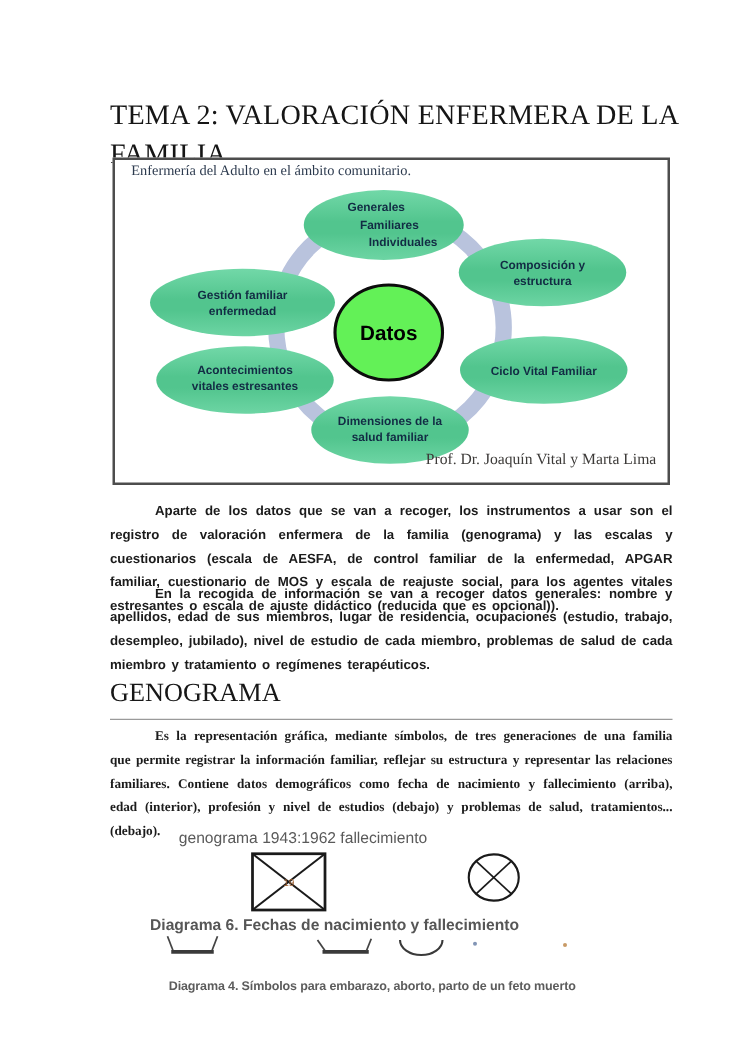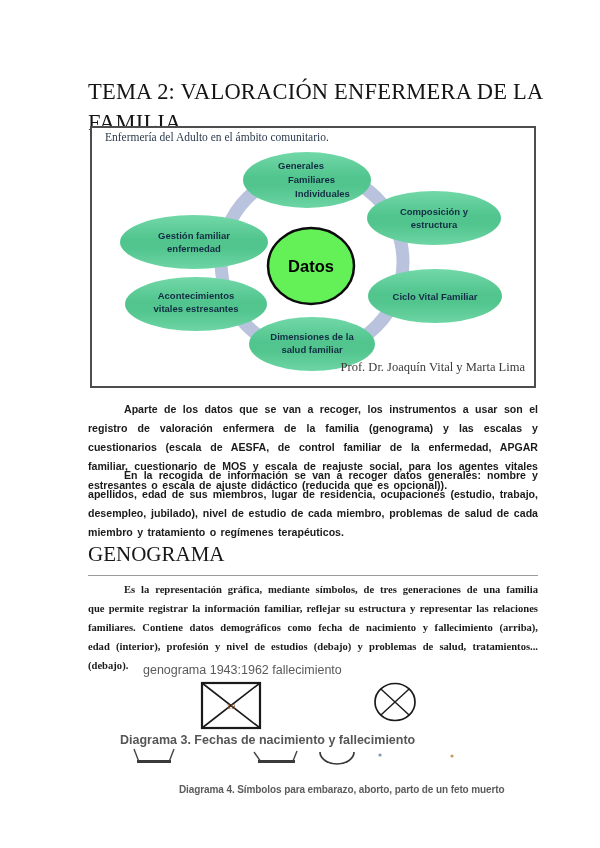--- a/index.html
+++ b/index.html
@@ -33,21 +33,21 @@
               font-family:"Liberation Sans", sans-serif;font-size:12.5px;color:#5a5a5a;}
   .geno-label .dates{text-align:right;}
   .geno-square{position:absolute;left:200px;top:681px;}
   .geno-circle{position:absolute;left:372px;top:681px;}
   .geno-caption3{position:absolute;left:120px;top:733px;
                  font-family:"Liberation Sans", sans-serif;font-weight:700;
                  font-size:12.5px;color:#565656;}
   .geno-partials{position:absolute;left:130px;top:747px;}
   .geno-caption4{position:absolute;left:135px;top:784px;
                  font-family:"Liberation Sans", sans-serif;font-weight:700;
-                 font-size:10px;color:#5c5c5c;letter-spacing:-.1px;margin-left:44px;}
+                 font-size:10px;color:#5c5c5c;letter-spacing:-.1px;}
 
   .node-label{font-family:"Liberation Sans", sans-serif;font-weight:700;
               font-size:9.5px;fill:#122c44;}
   .center-label{font-family:"Liberation Sans", sans-serif;font-weight:700;
                 font-size:16.5px;fill:#000;}
 </style>
 </head>
 <body>
 
 <div class="page">
@@ -115,21 +115,21 @@
     <line x1="60" y1="2" x2="2" y2="47" stroke="#1a1a1a" stroke-width="1.6"></line>
     <text x="31" y="28" text-anchor="middle" font-family="Liberation Sans, sans-serif" font-size="8" fill="#a06030">19</text>
   </svg>
 
   <svg class="geno-circle" width="46" height="44" viewBox="0 0 46 44" xmlns="http://www.w3.org/2000/svg">
     <ellipse cx="23" cy="21" rx="20" ry="18.5" fill="none" stroke="#1a1a1a" stroke-width="1.7"></ellipse>
     <line x1="8.9" y1="7.9" x2="37.1" y2="34.1" stroke="#1a1a1a" stroke-width="1.4"></line>
     <line x1="37.1" y1="7.9" x2="8.9" y2="34.1" stroke="#1a1a1a" stroke-width="1.4"></line>
   </svg>
 
-  <div class="geno-caption3">Diagrama 3. Fechas de nacimiento y fallecimiento</div>
+  <div class="geno-caption3">Diagrama 6. Fechas de nacimiento y fallecimiento</div>
 
   <svg class="geno-partials" width="340" height="24" viewBox="0 0 340 24" xmlns="http://www.w3.org/2000/svg">
     <line x1="4" y1="2" x2="9" y2="15" stroke="#444" stroke-width="1.4"></line>
     <line x1="44" y1="2" x2="39" y2="15" stroke="#444" stroke-width="1.4"></line>
     <line x1="7" y1="14.5" x2="41" y2="14.5" stroke="#3a3a3a" stroke-width="3"></line>
     <line x1="124" y1="5" x2="131" y2="15" stroke="#444" stroke-width="1.4"></line>
     <line x1="128" y1="14.5" x2="165" y2="14.5" stroke="#3a3a3a" stroke-width="3"></line>
     <line x1="167" y1="4" x2="163" y2="14" stroke="#444" stroke-width="1.4"></line>
     <path d="M190,5 A17,12 0 0 0 224,5" fill="none" stroke="#3a3a3a" stroke-width="1.7"></path>
     <circle cx="250" cy="8" r="1.6" fill="#8295b5"></circle>

